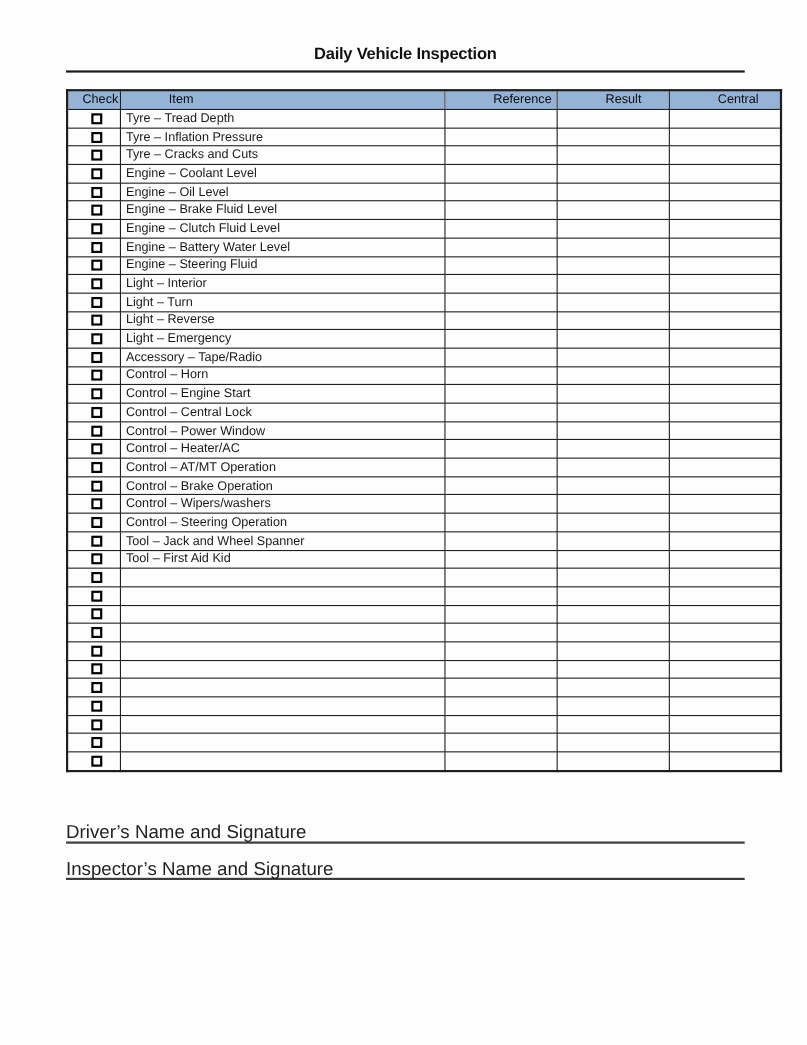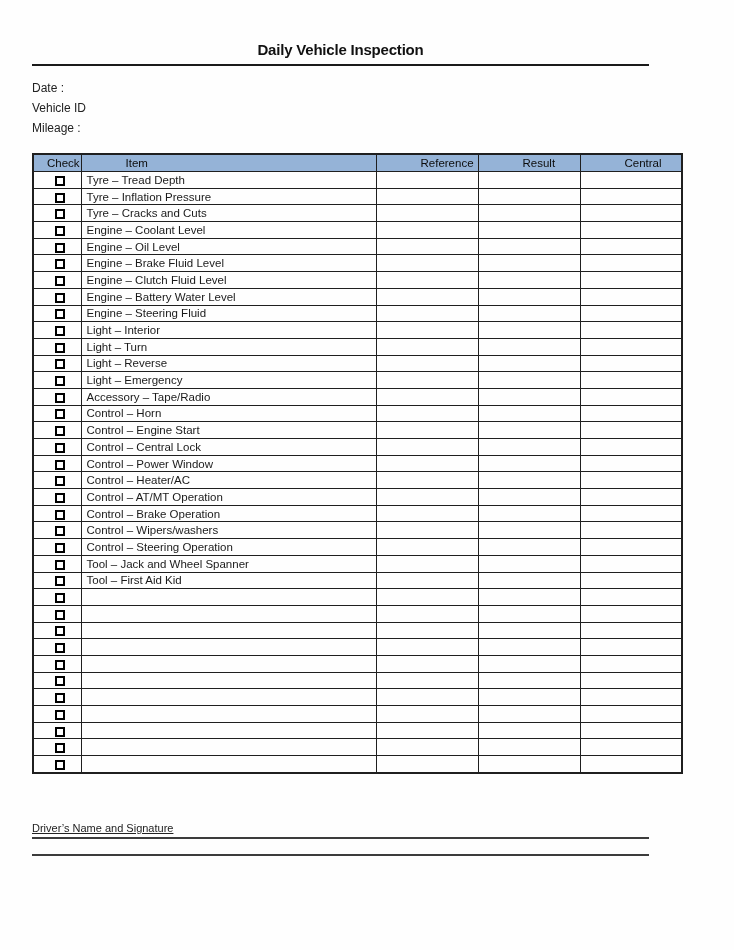--- a/index.html
+++ b/index.html
@@ -4,21 +4,21 @@
 <style>
   html, body { margin: 0; padding: 0; }
   body {
     width: 734px; height: 950px;
     background: #fefefe;
     font-family: "Liberation Sans", sans-serif;
     color: #1a1a1a;
     overflow: hidden;
     position: relative;
   }
-  .page { position: absolute; left: 32px; top: 0; width: 617px; }
+  .page { position: absolute; left: 60px; top: 0; width: 617px; }
 
   .title {
     text-align: center;
     font-size: 15px;
     font-weight: bold;
     letter-spacing: -0.2px;
     margin-top: 41px;
     color: #111;
   }
   .title-rule {
@@ -64,41 +64,35 @@
     display: inline-block;
     width: 6px; height: 6px;
     border: 2px solid #000;
     vertical-align: middle;
     background: #fff;
   }
 
   .signatures { margin-top: 47px; }
   .sig-block { margin-bottom: 15px; }
   .sig-label {
-    font-size: 11px;
+    font-size: 17px;
     line-height: 15px;
     color: #222;
     padding-bottom: 1px;
-    text-decoration: underline;
   }
   .sig-line { height: 2px; background: #3c3c3c; }
 </style>
 </head>
 <body>
 
 <div class="page">
 
   <div class="title">Daily Vehicle Inspection</div>
   <div class="title-rule"></div>
 
-  <div class="meta">
-    <div class="meta-line">Date :</div>
-    <div class="meta-line">Vehicle ID</div>
-    <div class="meta-line">Mileage :</div>
-  </div>
 
   <table class="inspection">
     <colgroup>
       <col style="width:48px">
       <col style="width:295px">
       <col style="width:102px">
       <col style="width:102px">
       <col style="width:102px">
     </colgroup>
     <thead>
@@ -365,17 +359,18 @@
         </tr>
       </tbody>
   </table>
 
   <div class="signatures">
     <div class="sig-block">
       <div class="sig-label">Driver’s Name and Signature</div>
       <div class="sig-line"></div>
     </div>
     <div class="sig-block">
+      <div class="sig-label">Inspector’s Name and Signature</div>
       <div class="sig-line"></div>
     </div>
   </div>
 
 </div>
 
 </body></html>

